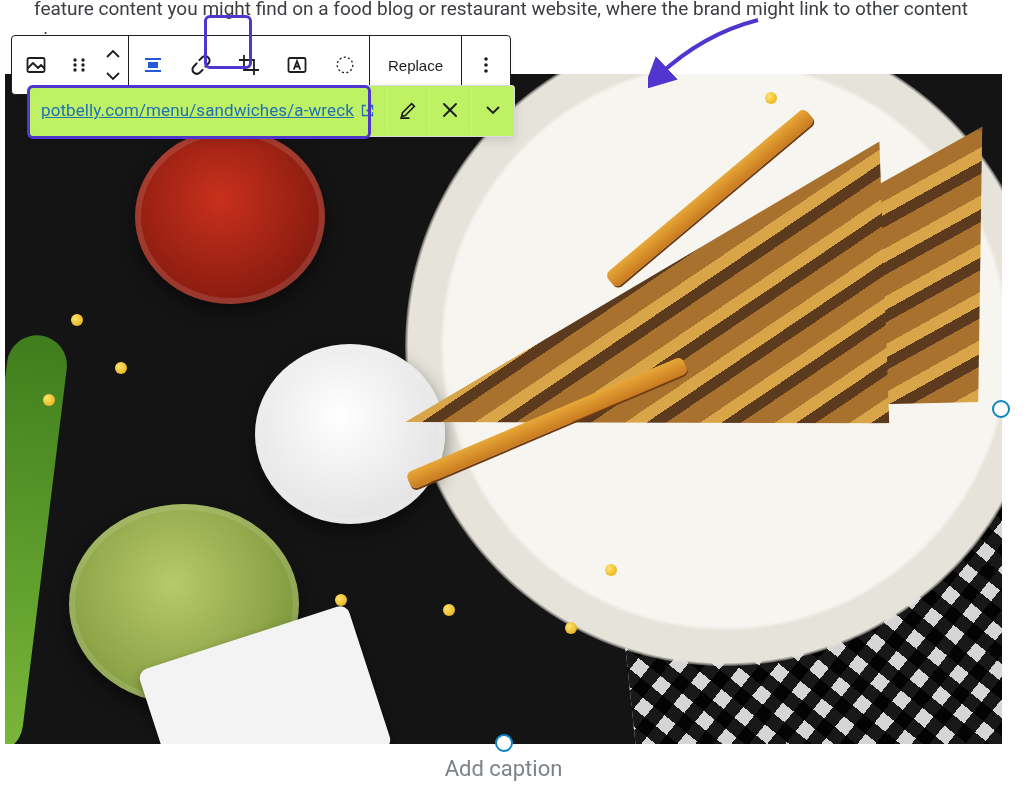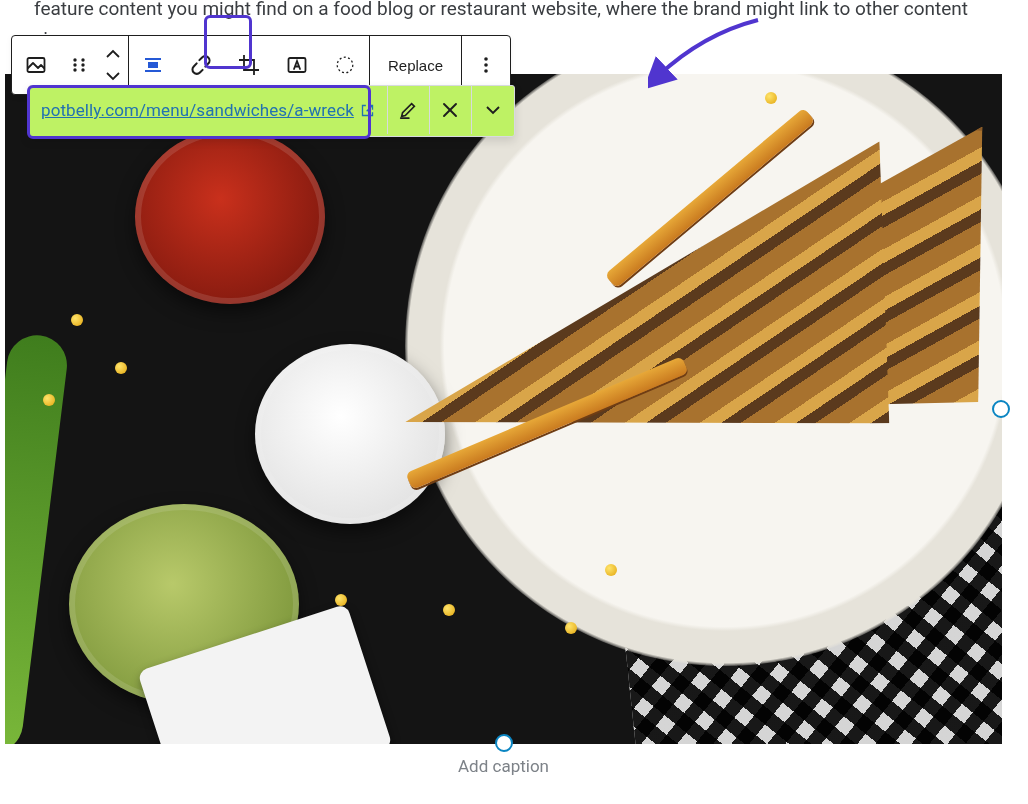--- a/index.html
+++ b/index.html
@@ -71,21 +71,21 @@
   .food-img{width:100%;height:100%;position:relative;overflow:hidden;background:#141414}
   .handle{
     position:absolute;width:14px;height:14px;border:2px solid var(--handle);
     background:#fff;border-radius:50%;z-index:40;
   }
   .handle.right{right:-8px;top:50%;transform:translateY(-50%)}
   .handle.bottom{left:50%;bottom:-8px;transform:translateX(-50%)}
 
   .caption{
     position:absolute;left:0;top:756px;width:1007px;text-align:center;
-    color:#7d8288;font-size:17px;
+    color:#7d8288;font-size:22px;
   }
 
   
   .anno-arrow{position:absolute;left:648px;top:14px;z-index:70;pointer-events:none}
 
   
   .plate{
     position:absolute;left:400px;top:-48px;width:640px;height:640px;
     background:radial-gradient(circle at 50% 50%,#f7f5f0 0 62%,#e6e3da 63% 70%,transparent 71%);
     border-radius:50%;

